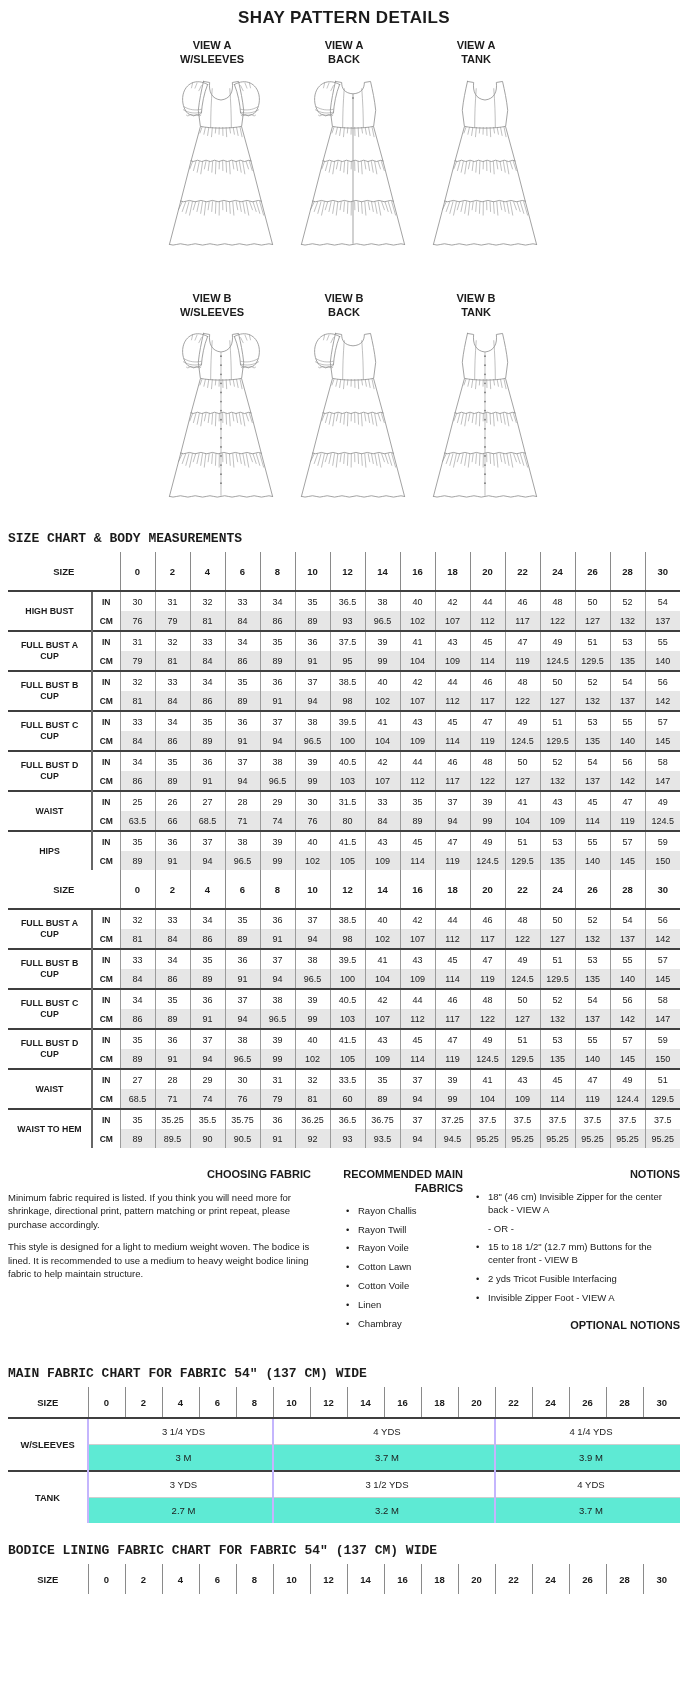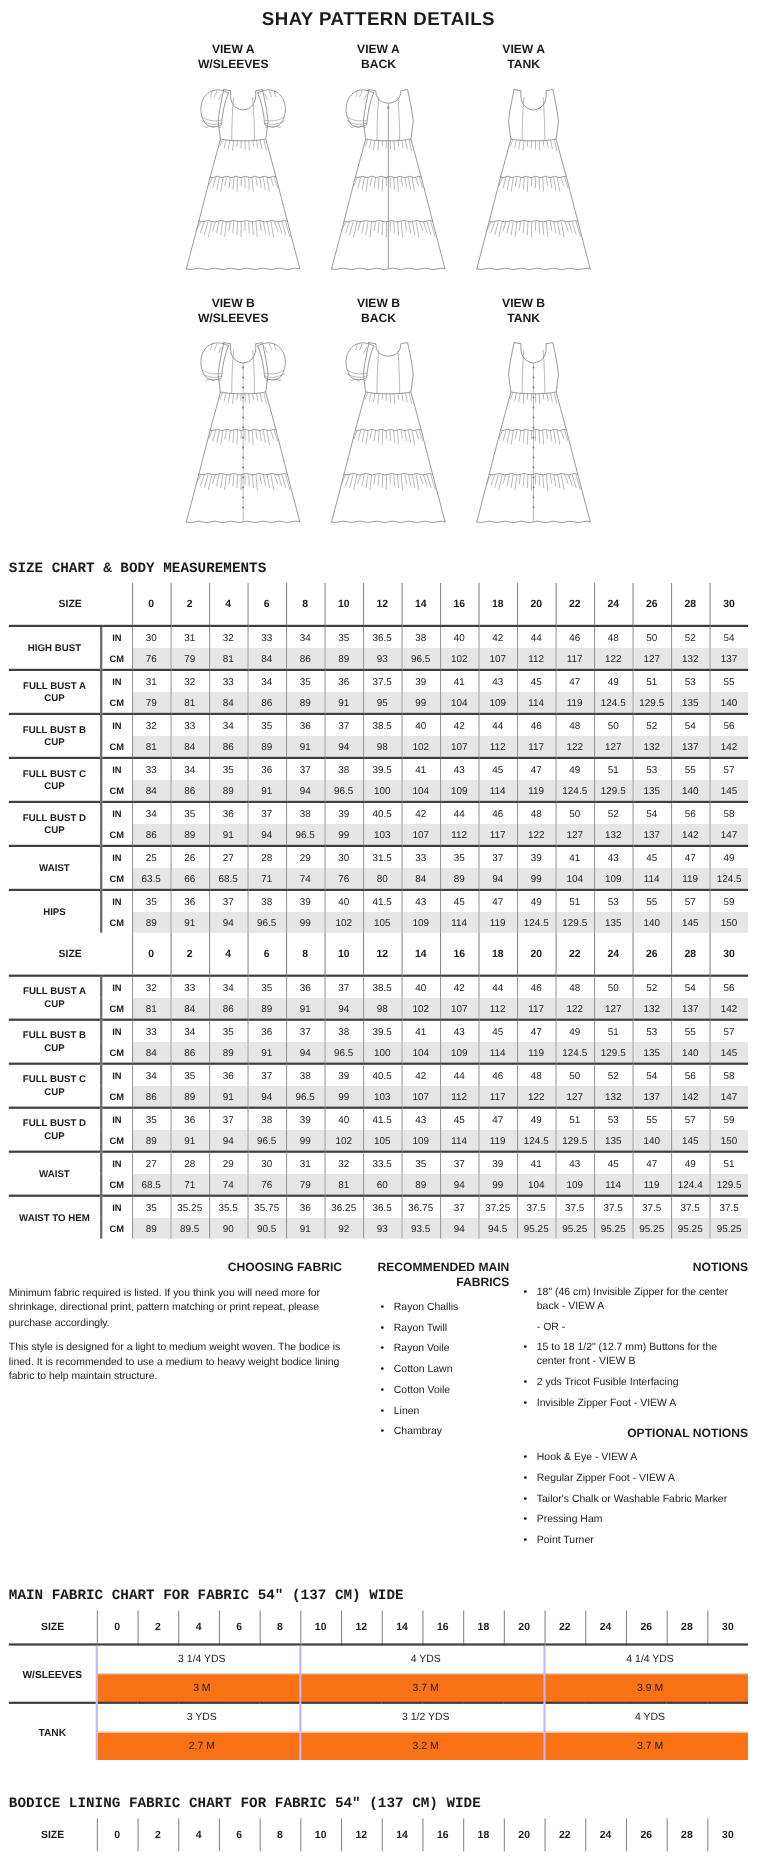--- a/index.html
+++ b/index.html
@@ -1,20 +1,20 @@
 <!DOCTYPE html>
 <html><head>
 <meta charset="utf-8">
 <style>
   html,body{margin:0;padding:0;background:#ffffff;color:#1b1b1b;
     font-family:"Liberation Sans","DejaVu Sans",sans-serif;}
   .page{width:688px;box-sizing:border-box;padding:4px 8px 14px;}
   h1{font-size:17px;font-weight:bold;text-align:center;margin:4px 0 10px;letter-spacing:.4px;}
   
-  .views{display:grid;grid-template-columns:repeat(3,132px);justify-content:center;row-gap:6px;}
+  .views{display:grid;grid-template-columns:repeat(3,132px);justify-content:center;row-gap:28px;}
   .view-cell{text-align:center;overflow:visible;}
   .view-label{font-size:11px;font-weight:bold;line-height:1.3;margin-bottom:0;}
   svg.dress{display:block;margin:0 auto;}
   
   .sec-h{font-size:13px;font-weight:bold;margin:16px 0 6px;font-family:Liberation Mono, monospace;}
   
   table.measure{width:100%;border-collapse:collapse;table-layout:fixed;font-size:9px;}
   table.measure th,table.measure td{padding:0;text-align:center;height:19px;font-weight:normal;overflow:hidden;}
   table.measure tr.hd th{height:38px;font-weight:bold;font-size:9.5px;}
   table.measure th.sz{border-left:1px solid #8a8a8a;}
@@ -24,34 +24,34 @@
   table.measure tr.rin th,table.measure tr.rin td{border-top:2px solid #3f3f3f;}
   table.measure tr.rcm td{background:#e6e6e6;}
   
   table.fabric{width:100%;border-collapse:collapse;table-layout:fixed;font-size:9.5px;}
   table.fabric th,table.fabric td{padding:0;text-align:center;font-weight:normal;}
   table.fabric tr.hd th{height:30px;font-weight:bold;border-left:1px solid #8a8a8a;}
   table.fabric tr.hd th.corner{border-left:none;font-size:9.5px;}
   table.fabric th.flbl{font-weight:bold;font-size:9.3px;border:none;padding:0 4px;}
   table.fabric td.mg{border-left:2px solid #c4b5fd;text-align:center;padding-left:6px;height:25px;}
   table.fabric tr.fy th,table.fabric tr.fy td{border-top:2px solid #3f3f3f;}
-  table.fabric tr.fm td{background:#f97316;border-top:1px solid #cfcfcf;}
+  table.fabric tr.fm td{background:#5eead4;border-top:1px solid #cfcfcf;}
   
   .cols{display:flex;margin-top:20px;}
   .col-left{width:303px;}
   .col-mid{width:120px;margin-left:32px;}
   .col-right{flex:1;margin-left:10px;}
   .blk-h{font-size:11px;font-weight:bold;margin:0 0 9px;line-height:1.25;text-align:right;}
   .cols p{font-size:9.5px;line-height:1.42;margin:0 0 9px;}
   .cols ul{list-style:none;margin:0 0 14px;padding:0;font-size:9.5px;}
   .cols li{position:relative;padding-left:15px;margin-bottom:6px;line-height:1.35;}
   .cols li::before{content:"\2022";position:absolute;left:3px;top:0;}
   .cols li.nb::before{content:"";}
   .mt-main{margin-top:22px;}
-  .mt-lin{margin-top:32px;}
+  .mt-lin{margin-top:20px;}
 </style>
 </head>
 <body>
 
 <div class="page">
 
   <h1>SHAY PATTERN DETAILS</h1>
 
   <div class="views" id="views">
       <div class="view-cell">
@@ -873,27 +873,20 @@
     <div class="col-right">
       <div class="blk-h">NOTIONS</div>
       <ul id="notionsList">
           <li class="">18" (46 cm) Invisible Zipper for the center back - VIEW A</li>
           <li class="nb">- OR -</li>
           <li class="">15 to 18 1/2" (12.7 mm) Buttons for the center front - VIEW B</li>
           <li class="">2 yds Tricot Fusible Interfacing</li>
           <li class="">Invisible Zipper Foot - VIEW A</li>
         </ul>
       <div class="blk-h">OPTIONAL NOTIONS</div>
-      <ul id="optNotionsList">
-          <li class="">Hook &amp; Eye - VIEW A</li>
-          <li class="">Regular Zipper Foot - VIEW A</li>
-          <li class="">Tailor's Chalk or Washable Fabric Marker</li>
-          <li class="">Pressing Ham</li>
-          <li class="">Point Turner</li>
-        </ul>
     </div>
   </div>
 
   <div class="sec-h mt-main">MAIN FABRIC CHART FOR FABRIC 54" (137 CM) WIDE</div>
   <table class="fabric" id="mainFabricChart">
       <colgroup>
         <col style="width:80px">
         <col>
         <col>
         <col>

